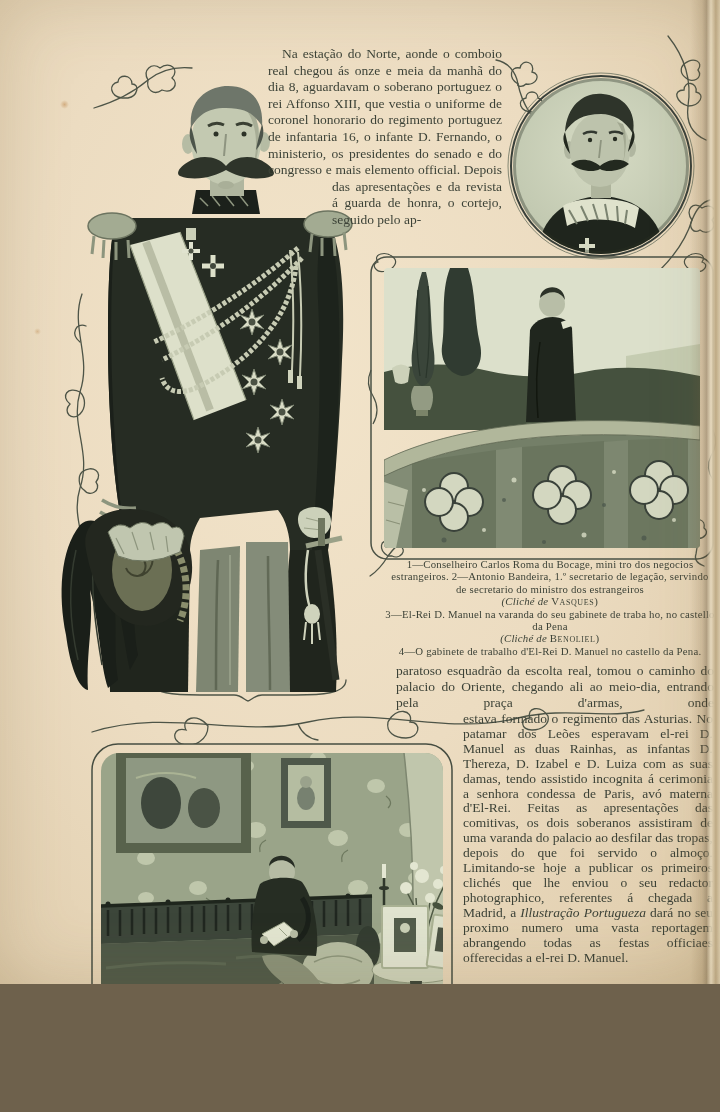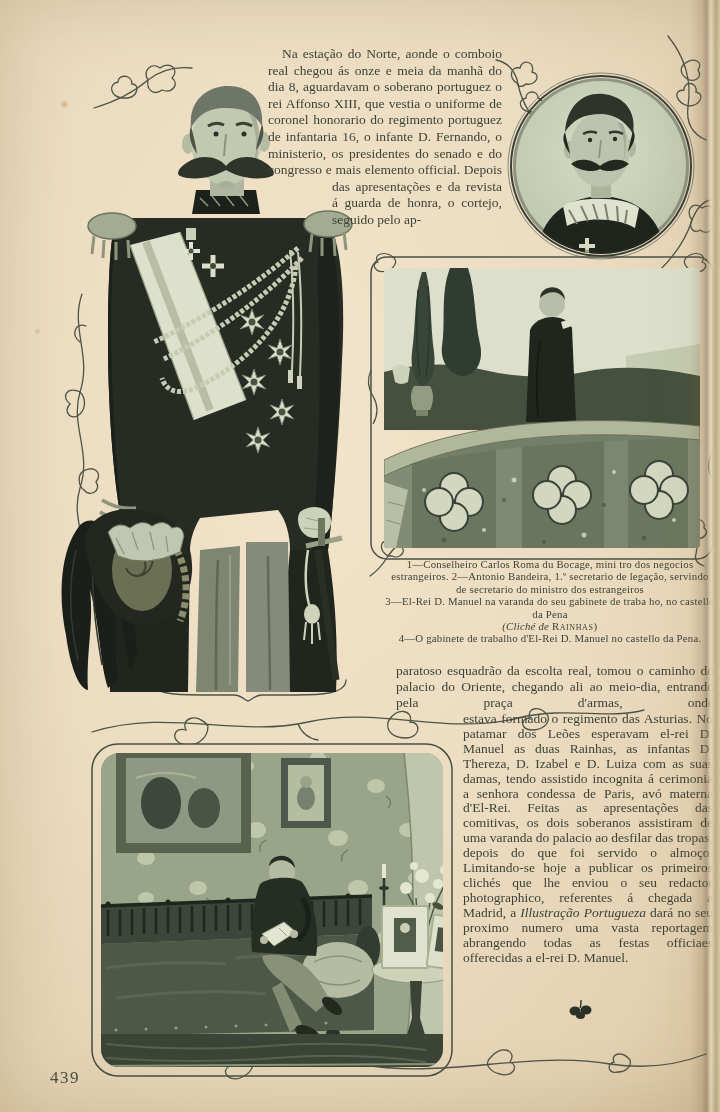--- a/index.html
+++ b/index.html
@@ -1,16 +1,16 @@
 <!DOCTYPE html>
 <html><head>
 <meta charset="utf-8">
 <style>
   html,body{margin:0;padding:0;background:#6e614c;}
-  #page{position:relative;width:720px;height:1112px;overflow:hidden;
+  #page{position:relative;width:720px;height:984px;overflow:hidden;
     background:radial-gradient(ellipse at 42% 38%, #f2e4ca 0%, #ecdcc1 48%, #e3d1b2 82%, #d6c29e 100%);
     font-family:"Liberation Serif","DejaVu Serif",serif;color:#3c4237;}
   #page::after{content:"";position:absolute;inset:0;box-shadow:inset 0 0 70px rgba(124,98,60,.22);pointer-events:none;}
   .abs{position:absolute;}
   .txt{position:absolute;text-align:justify;}
   .intro{left:268px;top:46px;width:234px;font-size:13.5px;line-height:16.6px;text-indent:14px;}
   .intro-cut{float:left;width:64px;height:58px;}
   .lead{left:396px;top:663px;width:318px;font-size:13.5px;line-height:16px;text-align-last:justify;}
   .bodycol{left:463px;top:712px;width:250px;font-size:13.5px;line-height:14.9px;}
   .bodycol em{}
@@ -449,22 +449,23 @@
       <rect x="14" y="296" width="344" height="34" fill="#3b4437"></rect>
       <path d="M20,306 q80,8 160,2 t160,4 M20,320 q90,6 170,0 t150,4" stroke="#5c6751" stroke-width="2" fill="none" opacity="0.9"></path>
       <path d="M14,328 L358,326" stroke="#8d9679" stroke-width="2"></path>
     </g>
   </svg>
 
   <div class="txt intro"><span>Na estação do Norte, aonde o comboio real chegou ás onze e meia da manhã do dia 8, aguardavam o soberano portuguez o rei Affonso XIII, que vestia o uniforme de coronel honorario do regimento portuguez de infantaria 16, o infante D. Fernando, o ministerio, os presidentes do senado e do congresso e mais elemento official. Depois das </span><span class="intro-cut"></span><span>apresentações e da revista á guarda de honra, o cortejo, seguido pelo ap-</span></div>
 
   <div class="caption">
     <div class="cap-line">1—Conselheiro Carlos Roma du Bocage, mini tro dos negocios estrangeiros. 2—Antonio Bandeira, 1.º secretario de legação, servindo de secretario do ministro dos estrangeiros</div>
+    <div class="cap-credit"><span class="it">(Cliché de </span><span class="sc">Vasques)</span></div>
     <div class="cap-line">3—El-Rei D. Manuel na varanda do seu gabinete de traba ho, no castello da Pena</div>
-    <div class="cap-credit"><span class="it">(Cliché de </span><span class="sc">Rainhas)</span></div>
+    <div class="cap-credit"><span class="it">(Cliché de </span><span class="sc">Benoliel)</span></div>
     <div class="cap-line">4—O gabinete de trabalho d'El-Rei D. Manuel no castello da Pena.</div>
   </div>
 
   <div class="txt lead">paratoso esquadrão da escolta real, tomou o caminho do palacio do Oriente, chegando ali ao meio-dia, entrando pela praça d'armas, onde</div>
 
   <div class="txt bodycol"><span>estava formado o regimento das Asturias. No patamar dos Leões esperavam el-rei D. Manuel as duas Rainhas, as infantas D. Thereza, D. Izabel e D. Luiza com as suas damas, tendo assistido incognita á cerimonia a senhora condessa de Paris, avó materna d'El-Rei. Feitas as apresentações das comitivas, os dois soberanos assistiram de uma varanda do palacio ao desfilar das tropas, depois do que foi servido o almoço. Limitando-se hoje a publicar os primeiros clichés que lhe enviou o seu redactor photographico, referentes á chegada a Madrid, a </span><em>Illustração Portugueza</em><span> dará no seu proximo numero uma vasta reportagem abrangendo todas as festas officiaes offerecidas a el-rei D. Manuel.</span></div>
 
   <div class="pagenum">439</div>
 
   <div class="fox" style="left:60px;top:100px;width:9px;height:9px;opacity:.55"></div>

